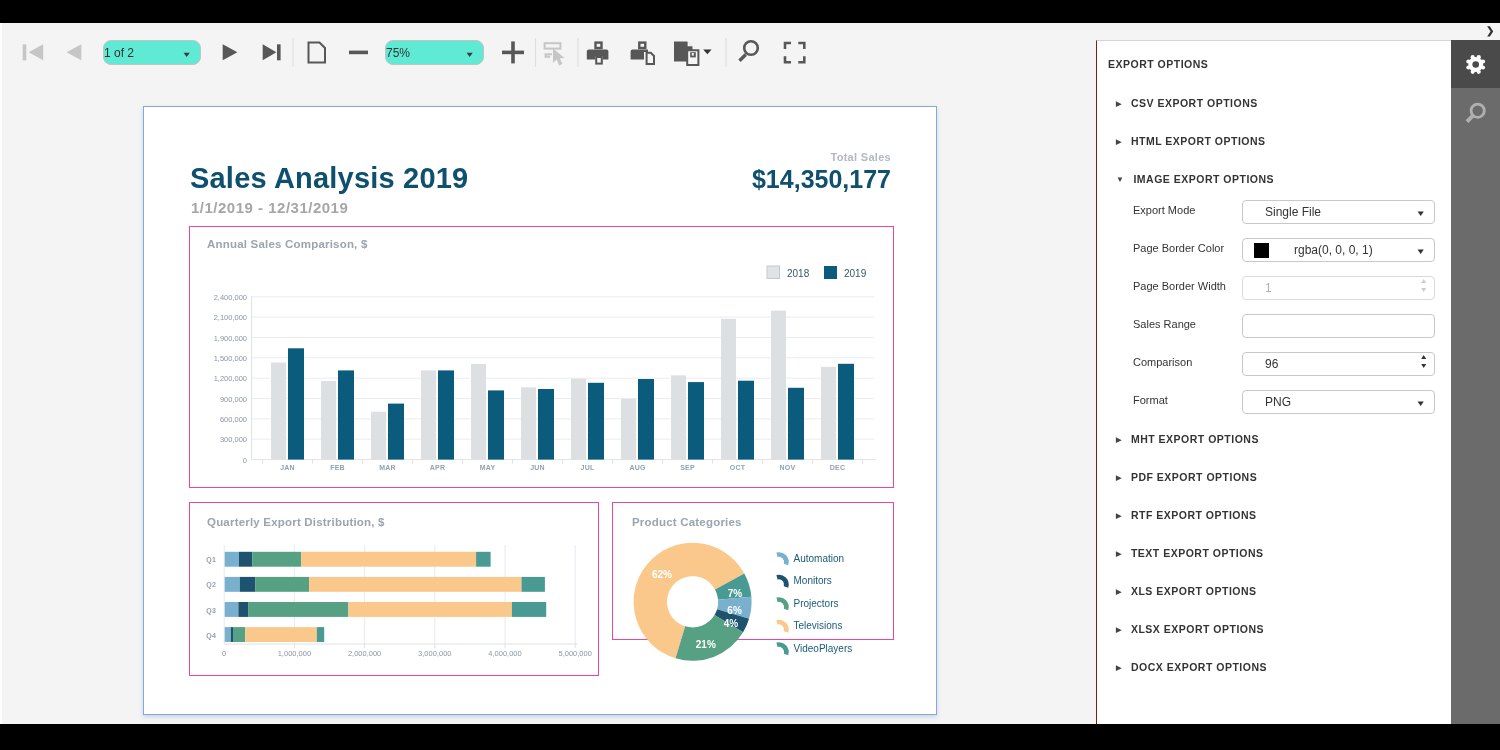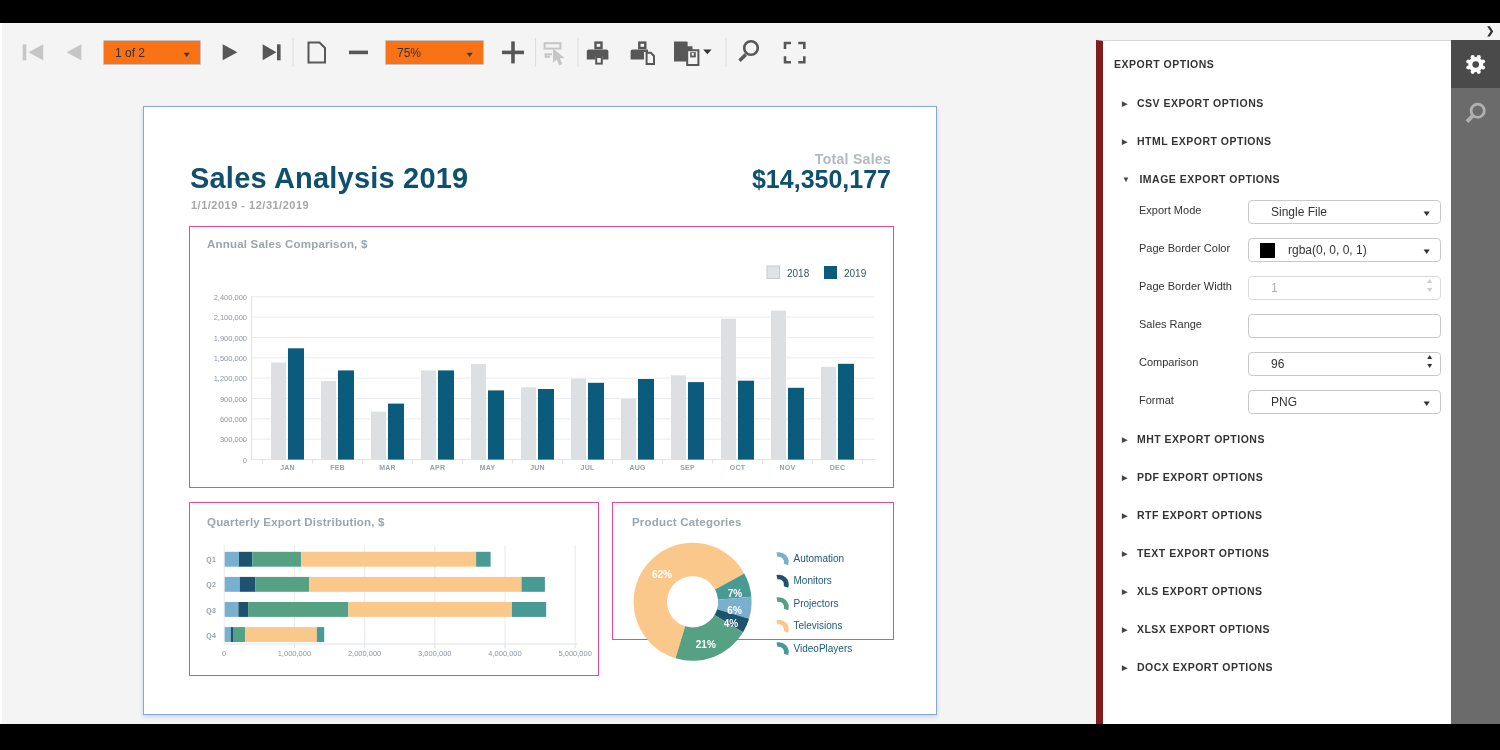--- a/index.html
+++ b/index.html
@@ -1,33 +1,33 @@
 <!DOCTYPE html>
 <html><head><meta charset="utf-8"><style>
 *{margin:0;padding:0;box-sizing:border-box}
 html,body{width:1500px;height:750px;overflow:hidden;background:#000}
 body{font-family:"Liberation Sans",sans-serif;position:relative}
 .stage{position:absolute;left:0;top:0;width:1500px;height:750px;background:#000}
 .mainbg{position:absolute;left:0;top:23px;width:1500px;height:701px;background:#f4f4f4}
 .lstrip{position:absolute;left:0;top:23px;width:2px;height:701px;background:#fff}
 .page{position:absolute;left:143px;top:106px;width:794px;height:609px;background:#fff;border:1px solid #84a7dc;box-shadow:0 2px 4px rgba(120,150,200,.35)}
 .rtitle{position:absolute;left:46px;top:55px;font-size:29px;font-weight:bold;color:#0e506e;letter-spacing:.2px}
-.rsub{position:absolute;left:47px;top:92px;font-size:11px;font-weight:bold;color:#a6a6a6;letter-spacing:.5px}
-.tslab{position:absolute;right:45px;top:44px;font-size:14px;font-weight:bold;color:#b2b9c0;letter-spacing:.3px}
+.rsub{position:absolute;left:47px;top:92px;font-size:15px;font-weight:bold;color:#a6a6a6;letter-spacing:.5px}
+.tslab{position:absolute;right:45px;top:44px;font-size:11px;font-weight:bold;color:#b2b9c0;letter-spacing:.3px}
 .tsval{position:absolute;right:45px;top:58px;font-size:25px;font-weight:bold;color:#0e506e}
 .panel{position:absolute;background:#fff;border:1px solid #ec4899}
 .ptitle{font-size:11.5px;font-weight:bold;color:#9aa5ae;letter-spacing:.2px}
 text.ax{font-size:7.5px;fill:#8b95a3;font-family:"Liberation Sans",sans-serif}
 text.cat{font-size:7px;font-weight:bold;fill:#94a0ae;letter-spacing:.2px;font-family:"Liberation Sans",sans-serif}
 text.plab{font-size:10px;font-weight:bold;fill:#fff;font-family:"Liberation Sans",sans-serif}
 text.dleg{font-size:10px;fill:#1b5a78;font-family:"Liberation Sans",sans-serif}
 text.mleg{font-size:10px;fill:#33596b;font-family:"Liberation Sans",sans-serif}
-.tcombo{position:absolute;background:#f97316;border:1px solid #c3c3c3;border-radius:1px;height:25px;font-size:12px;color:#333;display:flex;align-items:center;padding-left:11px}
+.tcombo{position:absolute;background:#5eead4;border:1px solid #c3c3c3;border-radius:8px;height:25px;font-size:12px;color:#333;display:flex;align-items:center;}
 .tcombo .arr{position:absolute;right:8px;top:7px;font-size:10.5px;color:#3c3c3c;transform:scaleY(.72)}
-.rpanel{position:absolute;left:1096px;top:40px;width:355px;height:684px;background:#fff;border-left:7px solid #7f1d1d;border-top:1px solid #d4d4d4}
+.rpanel{position:absolute;left:1096px;top:40px;width:355px;height:684px;background:#fff;border-left:1px solid #7f1d1d;border-top:1px solid #d4d4d4}
 .rptitle{position:absolute;left:11px;top:17px;font-size:10.5px;font-weight:bold;color:#333;letter-spacing:.5px}
 .sect{position:absolute;left:19px;height:21px;font-size:10.5px;font-weight:bold;color:#333;letter-spacing:.5px;line-height:21px}
 .sect .tri{font-size:7px;color:#444;margin-right:9px;vertical-align:1px}
 .sect.open .tri{font-size:8px}
 .frow{position:absolute;left:0;width:355px;height:24px}
 .flab{position:absolute;left:36px;top:4px;font-size:11px;color:#333}
 .combo{position:absolute;left:145px;top:0;width:193px;height:24px;border:1px solid #c9c9c9;border-radius:4px;background:#fff;font-size:12px;color:#333;line-height:22px;padding-left:22px}
 .combo.dis{border-color:#dadada;color:#b0b0b0}
 .ddarr{position:absolute;right:8px;top:1px;font-size:10.5px;color:#333;transform:scaleY(.75)}
 .swatch{position:absolute;left:11px;top:4px;width:15px;height:15px;background:#000}
@@ -246,21 +246,21 @@
   <div class="rptitle">EXPORT OPTIONS</div>
   <div class="sect" style="top:52px"><span class="tri">▶</span>CSV EXPORT OPTIONS</div>
 <div class="sect" style="top:90px"><span class="tri">▶</span>HTML EXPORT OPTIONS</div>
   <div class="sect open" style="top:128px"><span class="tri">▼</span>IMAGE EXPORT OPTIONS</div>
   <div class="frow" style="top:159px">
         <div class="flab">Export Mode</div>
         <div class="combo"><span>Single File</span><span class="ddarr">▼</span></div>
       </div>
 <div class="frow" style="top:197px">
         <div class="flab">Page Border Color</div>
-        <div class="combo"><span class="swatch"></span><span style="margin-left:17px">rgba(0, 0, 0, 1)</span><span class="ddarr">▼</span></div>
+        <div class="combo"><span class="swatch"></span><span style="margin-left:29px">rgba(0, 0, 0, 1)</span><span class="ddarr">▼</span></div>
       </div>
 <div class="frow" style="top:235px">
         <div class="flab">Page Border Width</div>
         <div class="combo dis"><span>1</span><span class="spin disspin">
             <span>▲</span>
             <span>▼</span>
           </span></div>
       </div>
 <div class="frow" style="top:273px">
         <div class="flab">Sales Range</div>

